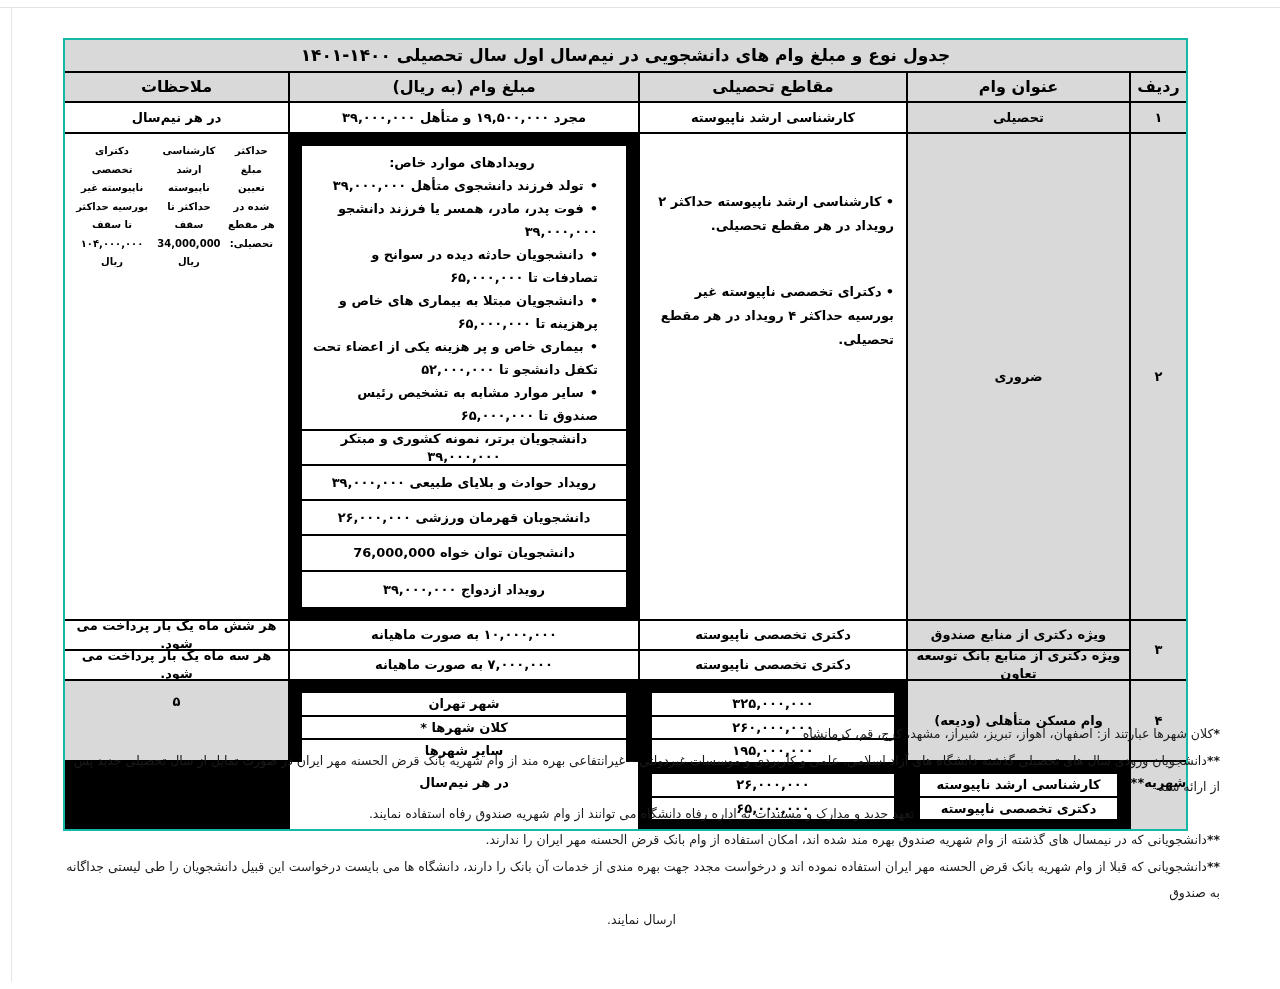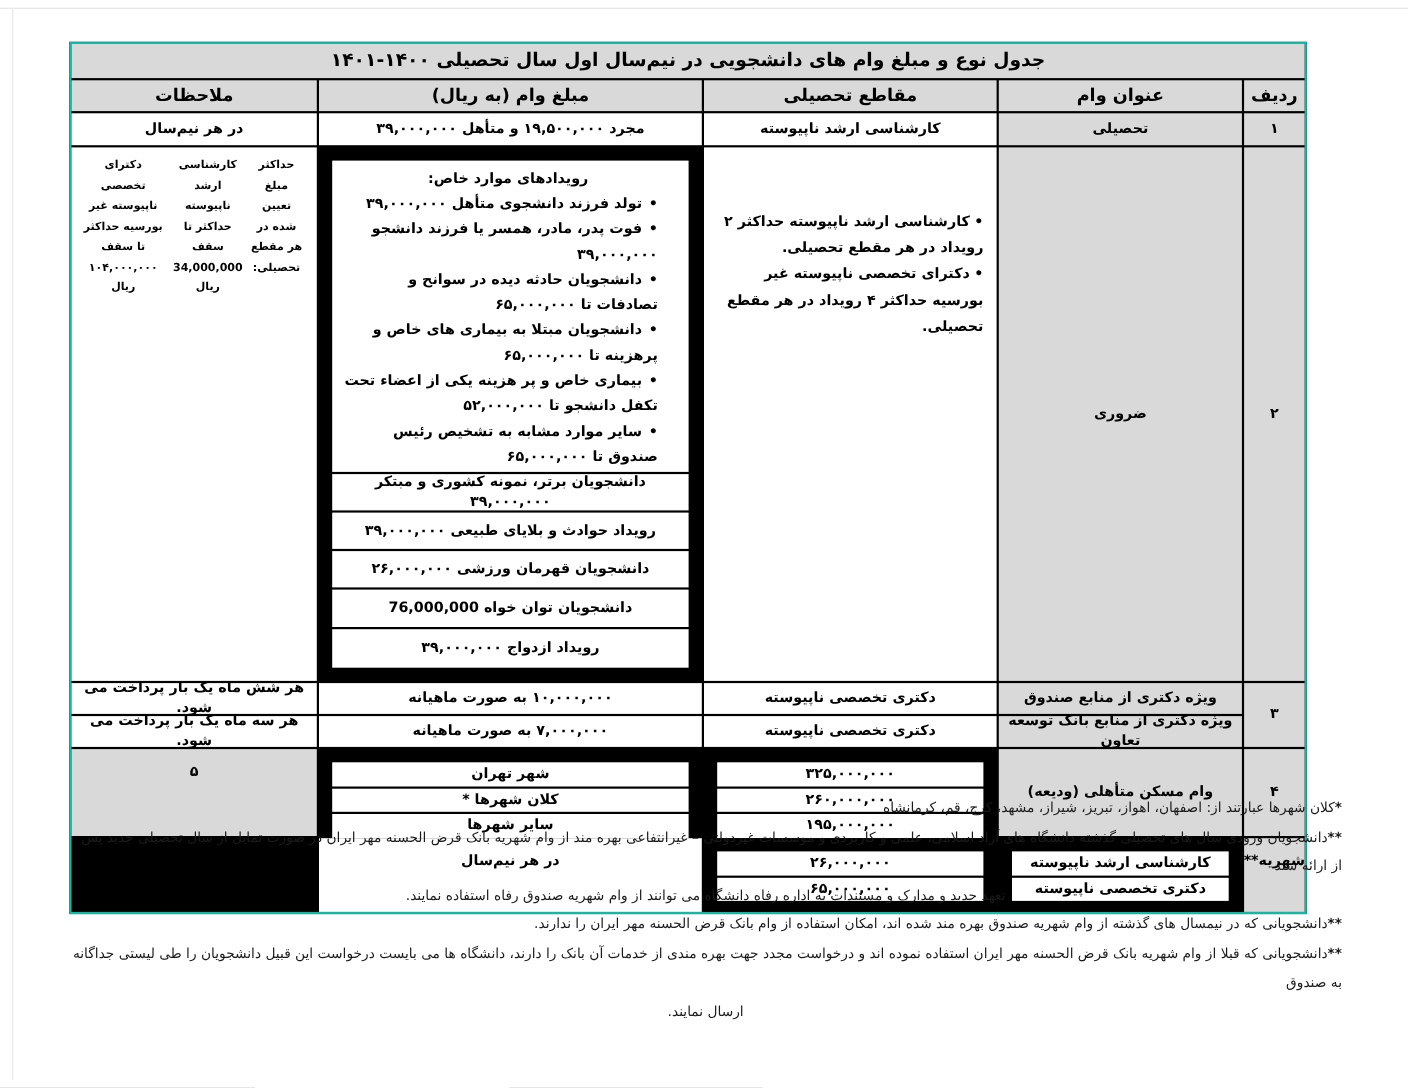--- a/index.html
+++ b/index.html
@@ -25,21 +25,21 @@
     background:#fff;display:flex;align-items:center;justify-content:center;
     text-align:center;font-size:13px;line-height:1.35;padding:2px 6px;
     box-sizing:border-box;min-width:0;
   }
   .g{background:#d9d9d9;}
   .title-cell{grid-column:1 / -1;font-size:17px;letter-spacing:0;}
   .hdr{font-size:16px;}
 
   
   .maghate-r2{flex-direction:column;align-items:stretch;justify-content:flex-start;
-    padding:56px 12px 8px 10px;text-align:right;font-size:13px;line-height:1.85;}
+    padding:56px 12px 8px 10px;gap:42px;text-align:right;font-size:13px;line-height:1.85;}
   .mg-item::before{content:"•";margin-left:4px;}
   .note-r2{align-items:stretch;justify-content:flex-start;
     padding:8px 12px 8px 8px;text-align:center;font-size:10px;line-height:1.85;}
   .note-r2 .p2{padding-right:5px;}
   .stack{display:grid;gap:2px;background:#000;padding:12px;}
   .stack > .c{background:#fff;}
   .stack-r2{grid-template-rows:1fr 33px 33px 33px 34px 35px;}
   .special-cell{flex-direction:column;align-items:stretch;justify-content:flex-start;
     padding:5px 14px 2px 10px;font-size:13px;line-height:23px;}
   .special-title{text-align:center;}

